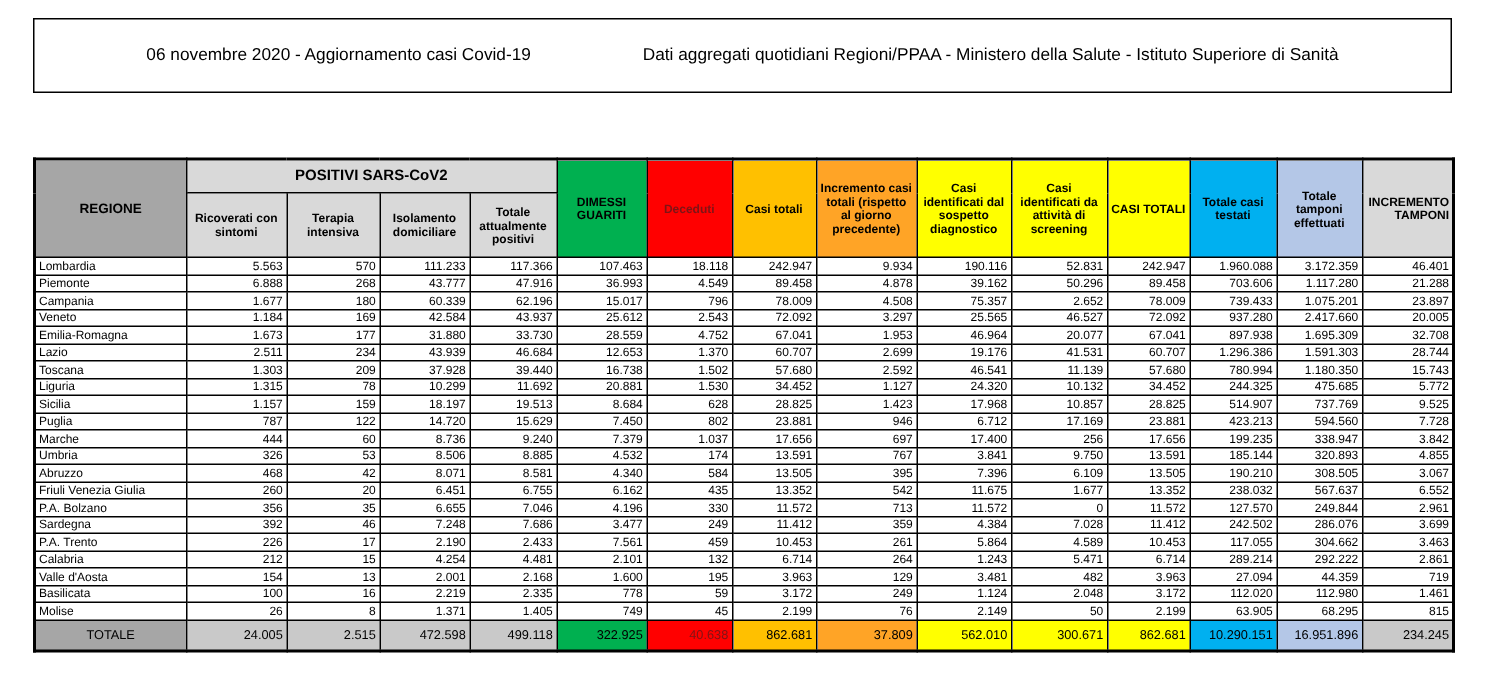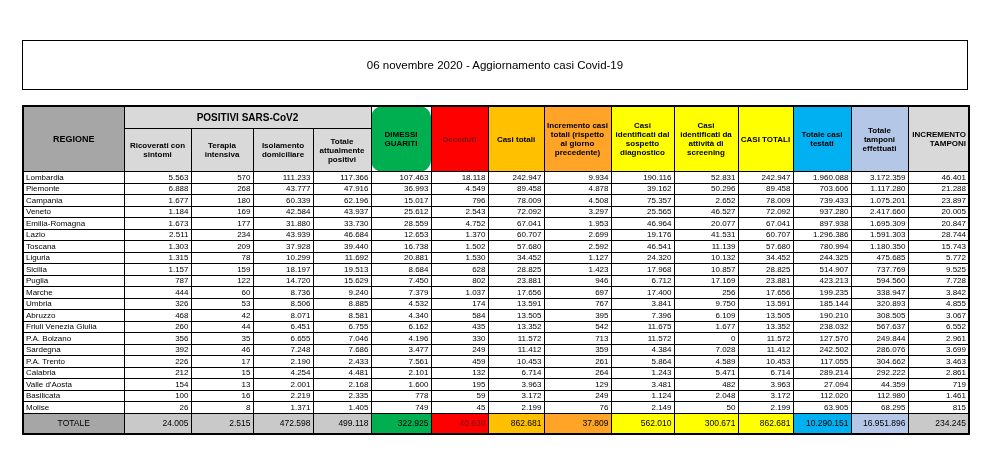--- a/index.html
+++ b/index.html
@@ -1,42 +1,42 @@
 <!DOCTYPE html>
 <html style="--green: #00B050; --red: #FF0000; --dkred: #7F1416; --orange: #FFC000; --orange2: #FFA426; --yellow: #FFFF00; --cyan: #00B0F0; --lblue: #B4C7E7; --mgray: #A6A6A6; --lgray: #D9D9D9; --tgray: #C9C9C9;"><head>
 <meta charset="utf-8">
 <style>
   html,body { margin:0; padding:0; background:#ffffff; }
   .canvas {
     position:relative; width:990px; height:453px; background:#ffffff;
     font-family:"Liberation Sans", sans-serif; color:#000;
   }
   .title-box {
-    position:absolute; left:22px; top:40px; width:944px; height:48px;
+    position:absolute; left:22px; top:12px; width:944px; height:48px;
     border:1px solid #000; background:#fff;
     display:flex; flex-direction:row; justify-content:space-evenly; align-items:center;
     text-align:center;
   }
   .title-line { font-size:11.5px; line-height:12px; }
 
   table.covid {
     position:absolute; left:22px; top:105px; width:946px;
     border-collapse:collapse; table-layout:fixed;
     border:2px solid #000;
   }
   table.covid th, table.covid td {
     border:1px solid #000; overflow:hidden; padding:0 2px;
     vertical-align:middle;
   }
   
   th.group-hdr { background:var(--lgray,#D9D9D9); font-size:10px; font-weight:bold; height:21px; text-align:center; }
   th.sub-hdr   { background:var(--lgray,#D9D9D9); font-size:8px;  font-weight:bold; height:42px; text-align:center; line-height:9px; }
   th.corner    { background:var(--mgray,#A6A6A6); font-size:9px;  font-weight:bold; text-align:center; }
   th.col-hdr   { font-size:8px; font-weight:bold; text-align:center; line-height:9px; }
-  th.c-green   { background:var(--green,#00B050);border-radius:12px; }
+  th.c-green   { background:var(--green,#00B050); }
   th.c-red     { background:var(--red,#FF0000); color:var(--dkred,#7F1416); }
   th.c-orange  { background:var(--orange,#FFC000); }
   th.c-orange2 { background:var(--orange2,#FFA426);margin-top:29px; }
   th.c-yellow  { background:var(--yellow,#FFFF00); }
   th.c-cyan    { background:var(--cyan,#00B0F0); }
   th.c-lblue   { background:var(--lblue,#B4C7E7); }
   th.c-gray    { background:var(--lgray,#D9D9D9);text-align:right; }
 
   
   tr.data-row td { height:10.5px; font-size:8px; line-height:9px; background:#fff; white-space:nowrap; }
@@ -55,20 +55,21 @@
   td.t-cyan    { background:var(--cyan,#00B0F0); }
   td.t-lblue   { background:var(--lblue,#B4C7E7); }
 </style>
 </head>
 <body>
 
 <div class="canvas">
 
   <div class="title-box">
     <div class="title-line">06 novembre 2020 - Aggiornamento casi Covid-19</div>
+    <div class="title-line">Dati aggregati quotidiani Regioni/PPAA - Ministero della Salute - Istituto Superiore di Sanità</div>
   </div>
 
   <table class="covid">
     <colgroup>
       <col style="width:101px">
         <col style="width:67px">
         <col style="width:62px">
         <col style="width:60px">
       <col style="width:58px">
         <col style="width:60px">
@@ -181,21 +182,21 @@
           <td class="num-cell">33.730</td>
           <td class="num-cell">28.559</td>
           <td class="num-cell">4.752</td>
           <td class="num-cell">67.041</td>
           <td class="num-cell">1.953</td>
           <td class="num-cell">46.964</td>
           <td class="num-cell">20.077</td>
           <td class="num-cell">67.041</td>
           <td class="num-cell">897.938</td>
           <td class="num-cell">1.695.309</td>
-          <td class="num-cell">20.847</td>
+          <td class="num-cell">32.708</td>
         </tr>
         <tr class="data-row">
           <td class="region-cell">Lazio</td>
           <td class="num-cell">2.511</td>
           <td class="num-cell">234</td>
           <td class="num-cell">43.939</td>
           <td class="num-cell">46.684</td>
           <td class="num-cell">12.653</td>
           <td class="num-cell">1.370</td>
           <td class="num-cell">60.707</td>
@@ -322,21 +323,21 @@
           <td class="num-cell">7.396</td>
           <td class="num-cell">6.109</td>
           <td class="num-cell">13.505</td>
           <td class="num-cell">190.210</td>
           <td class="num-cell">308.505</td>
           <td class="num-cell">3.067</td>
         </tr>
         <tr class="data-row">
           <td class="region-cell">Friuli Venezia Giulia</td>
           <td class="num-cell">260</td>
-          <td class="num-cell">44</td>
+          <td class="num-cell">20</td>
           <td class="num-cell">6.451</td>
           <td class="num-cell">6.755</td>
           <td class="num-cell">6.162</td>
           <td class="num-cell">435</td>
           <td class="num-cell">13.352</td>
           <td class="num-cell">542</td>
           <td class="num-cell">11.675</td>
           <td class="num-cell">1.677</td>
           <td class="num-cell">13.352</td>
           <td class="num-cell">238.032</td>

